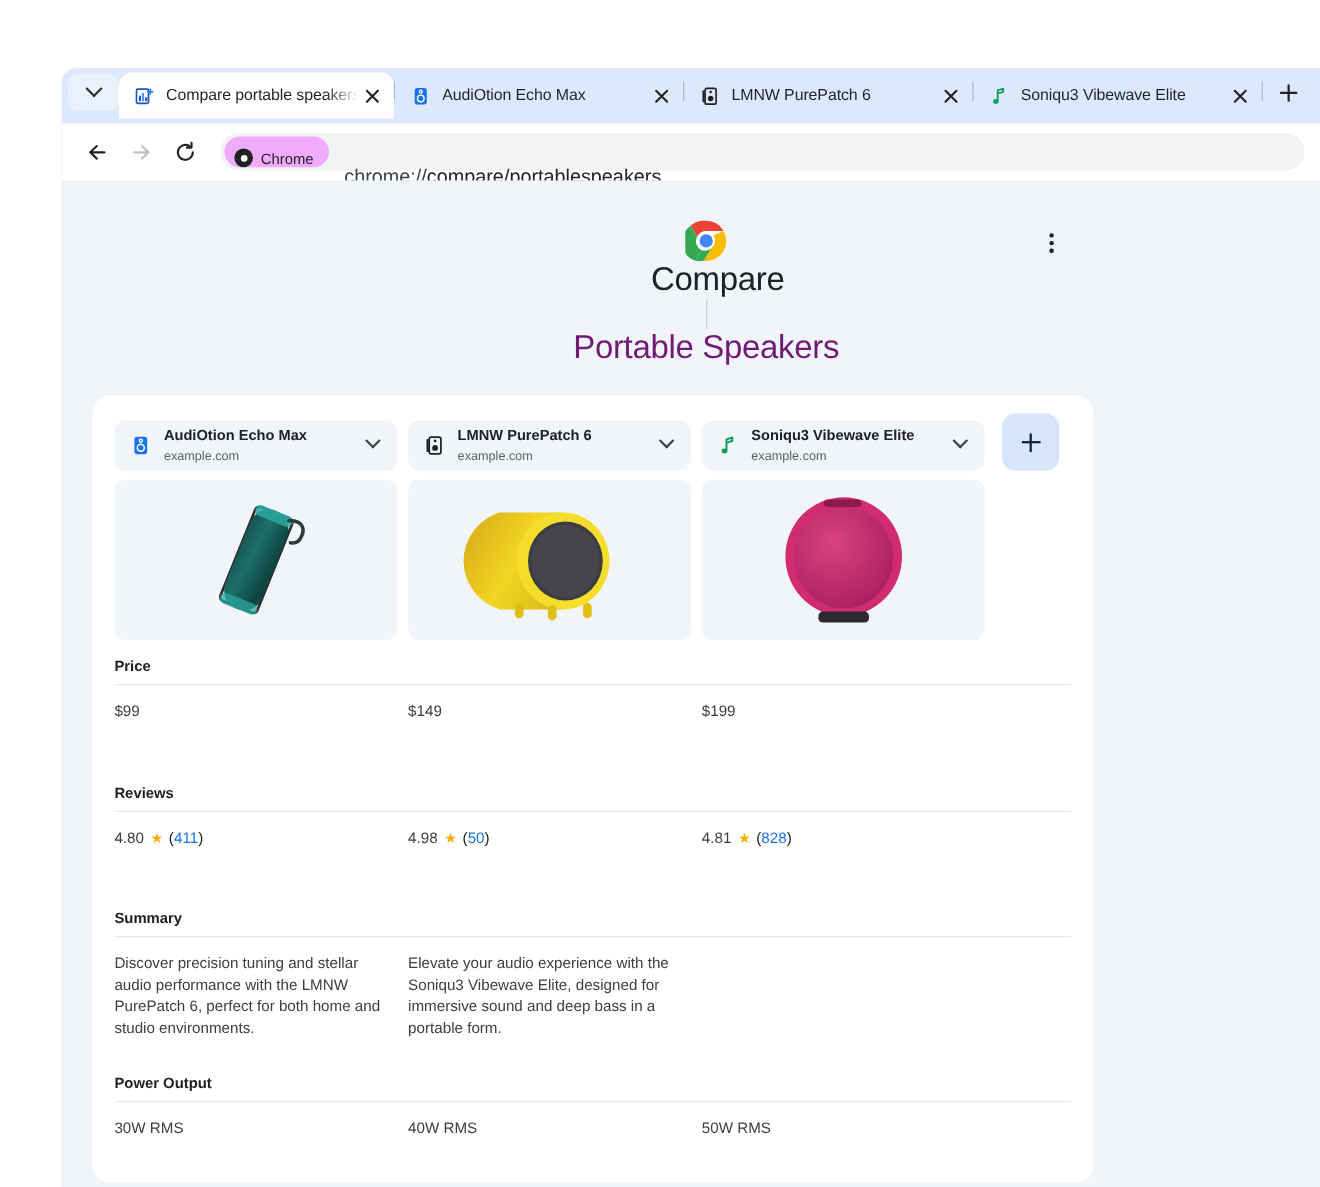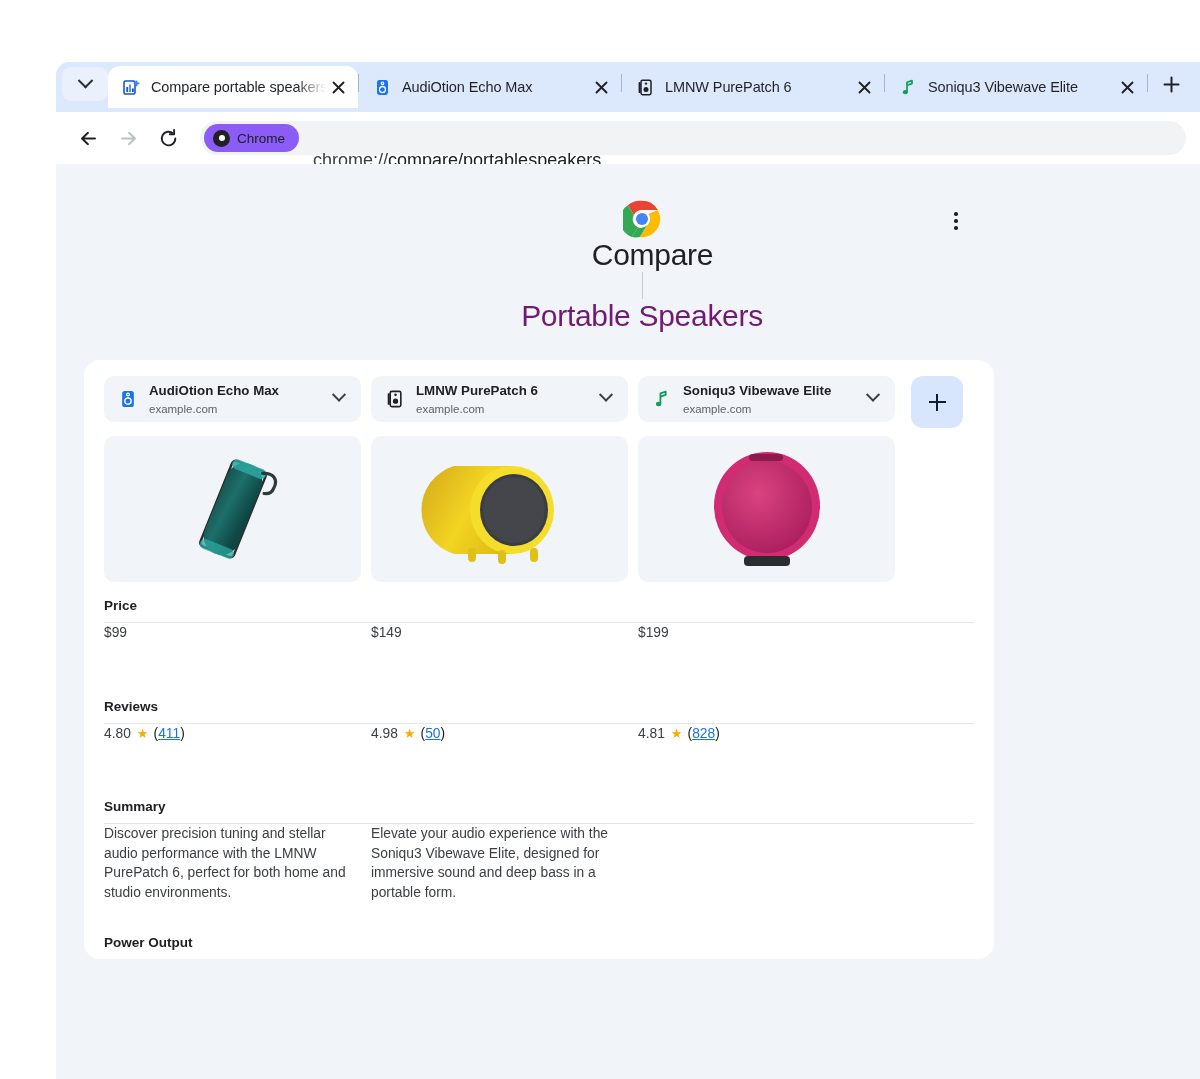--- a/index.html
+++ b/index.html
@@ -116,23 +116,23 @@
     margin-left: 10px;
     background: #f1f3f4;
     border-radius: 18px;
     display: flex;
     align-items: center;
     padding: 0 4px 0 4px;
     min-width: 0;
   }
   .omnibox-chip {
     height: 28px;
-    background: #8b5cf6;
+    background: #f0abfc;
     border-radius: 15px;
-    display: flex; align-items: center;
+    display: flex; align-items: flex-end;
     gap: 7px;
     padding: 0 14px 0 9px;
     flex: none;
     cursor: pointer;
   }
   .chrome-mono {
     width: 17px; height: 17px; border-radius: 50%;
     background: #202124;
     display: flex; align-items: center; justify-content: center;
     flex: none;
@@ -204,21 +204,21 @@
     position: absolute;
     left: 28px; top: 196px;
     width: 910px;
     background: #ffffff;
     border-radius: 16px;
     padding: 16px 20px 0 20px;
   }
 
   .selector-row {
     display: flex;
-    align-items: flex-start;
+    align-items: flex-end;
     gap: 10px;
   }
   .selector {
     width: 257px;
     height: 46px;
     background: #f1f4f9;
     border-radius: 10px;
     display: flex;
     align-items: center;
     padding: 0 9px 0 14px;
@@ -272,38 +272,39 @@
 
   
   .spec-section { margin-top: 16px; }
   .spec-label {
     font-size: 13.5px; font-weight: bold; color: #202124;
     padding-bottom: 9px;
   }
   .spec-values {
     display: flex;
     border-top: 1px solid #e3e6ea;
+    padding-top: 14px;
   }
   .spec-cell {
     width: 267px; flex: none;
     font-size: 13.8px;
     color: #3c4043;
     padding-right: 18px;
     line-height: 19.6px;
   }
   .spec-section.tall .spec-values { padding-bottom: 16px; }
   .spec-section.short .spec-values { padding-bottom: 40px; }
   .spec-section.summary .spec-cell { line-height: 19.6px; }
 
   
   .review-cell { display: flex; align-items: center; gap: 0; font-size: 13.8px; color: #3c4043; }
   .star { color: #f9ab00; font-size: 13px; margin: 0 5px 0 6px; line-height: 1; }
   .review-count { color: #202124; }
   .review-count a {
-    color: #1a73e8; text-decoration: underline; cursor: pointer;
+    color: #1a73e8; cursor: pointer;
   }
 </style>
 </head>
 <body>
 
 <div id="browser-window">
 
   <div id="tab-strip">
 
     <div class="tab-search-btn">
@@ -597,17 +598,22 @@
       <div class="spec-section summary tall">
         <div class="spec-label">Summary</div>
         <div class="spec-values">
           <div class="spec-cell">Discover precision tuning and stellar audio performance with the LMNW PurePatch 6, perfect for both home and studio environments.</div>
           <div class="spec-cell">Elevate your audio experience with the Soniqu3 Vibewave Elite, designed for immersive sound and deep bass in a portable form.</div>
         </div>
       </div>
 
       <div class="spec-section short">
         <div class="spec-label">Power Output</div>
+        <div class="spec-values">
+          <div class="spec-cell">30W RMS</div>
+          <div class="spec-cell">40W RMS</div>
+          <div class="spec-cell">50W RMS</div>
+        </div>
       </div>
 
     </div>
   </div>
 </div>
 
 </body></html>

